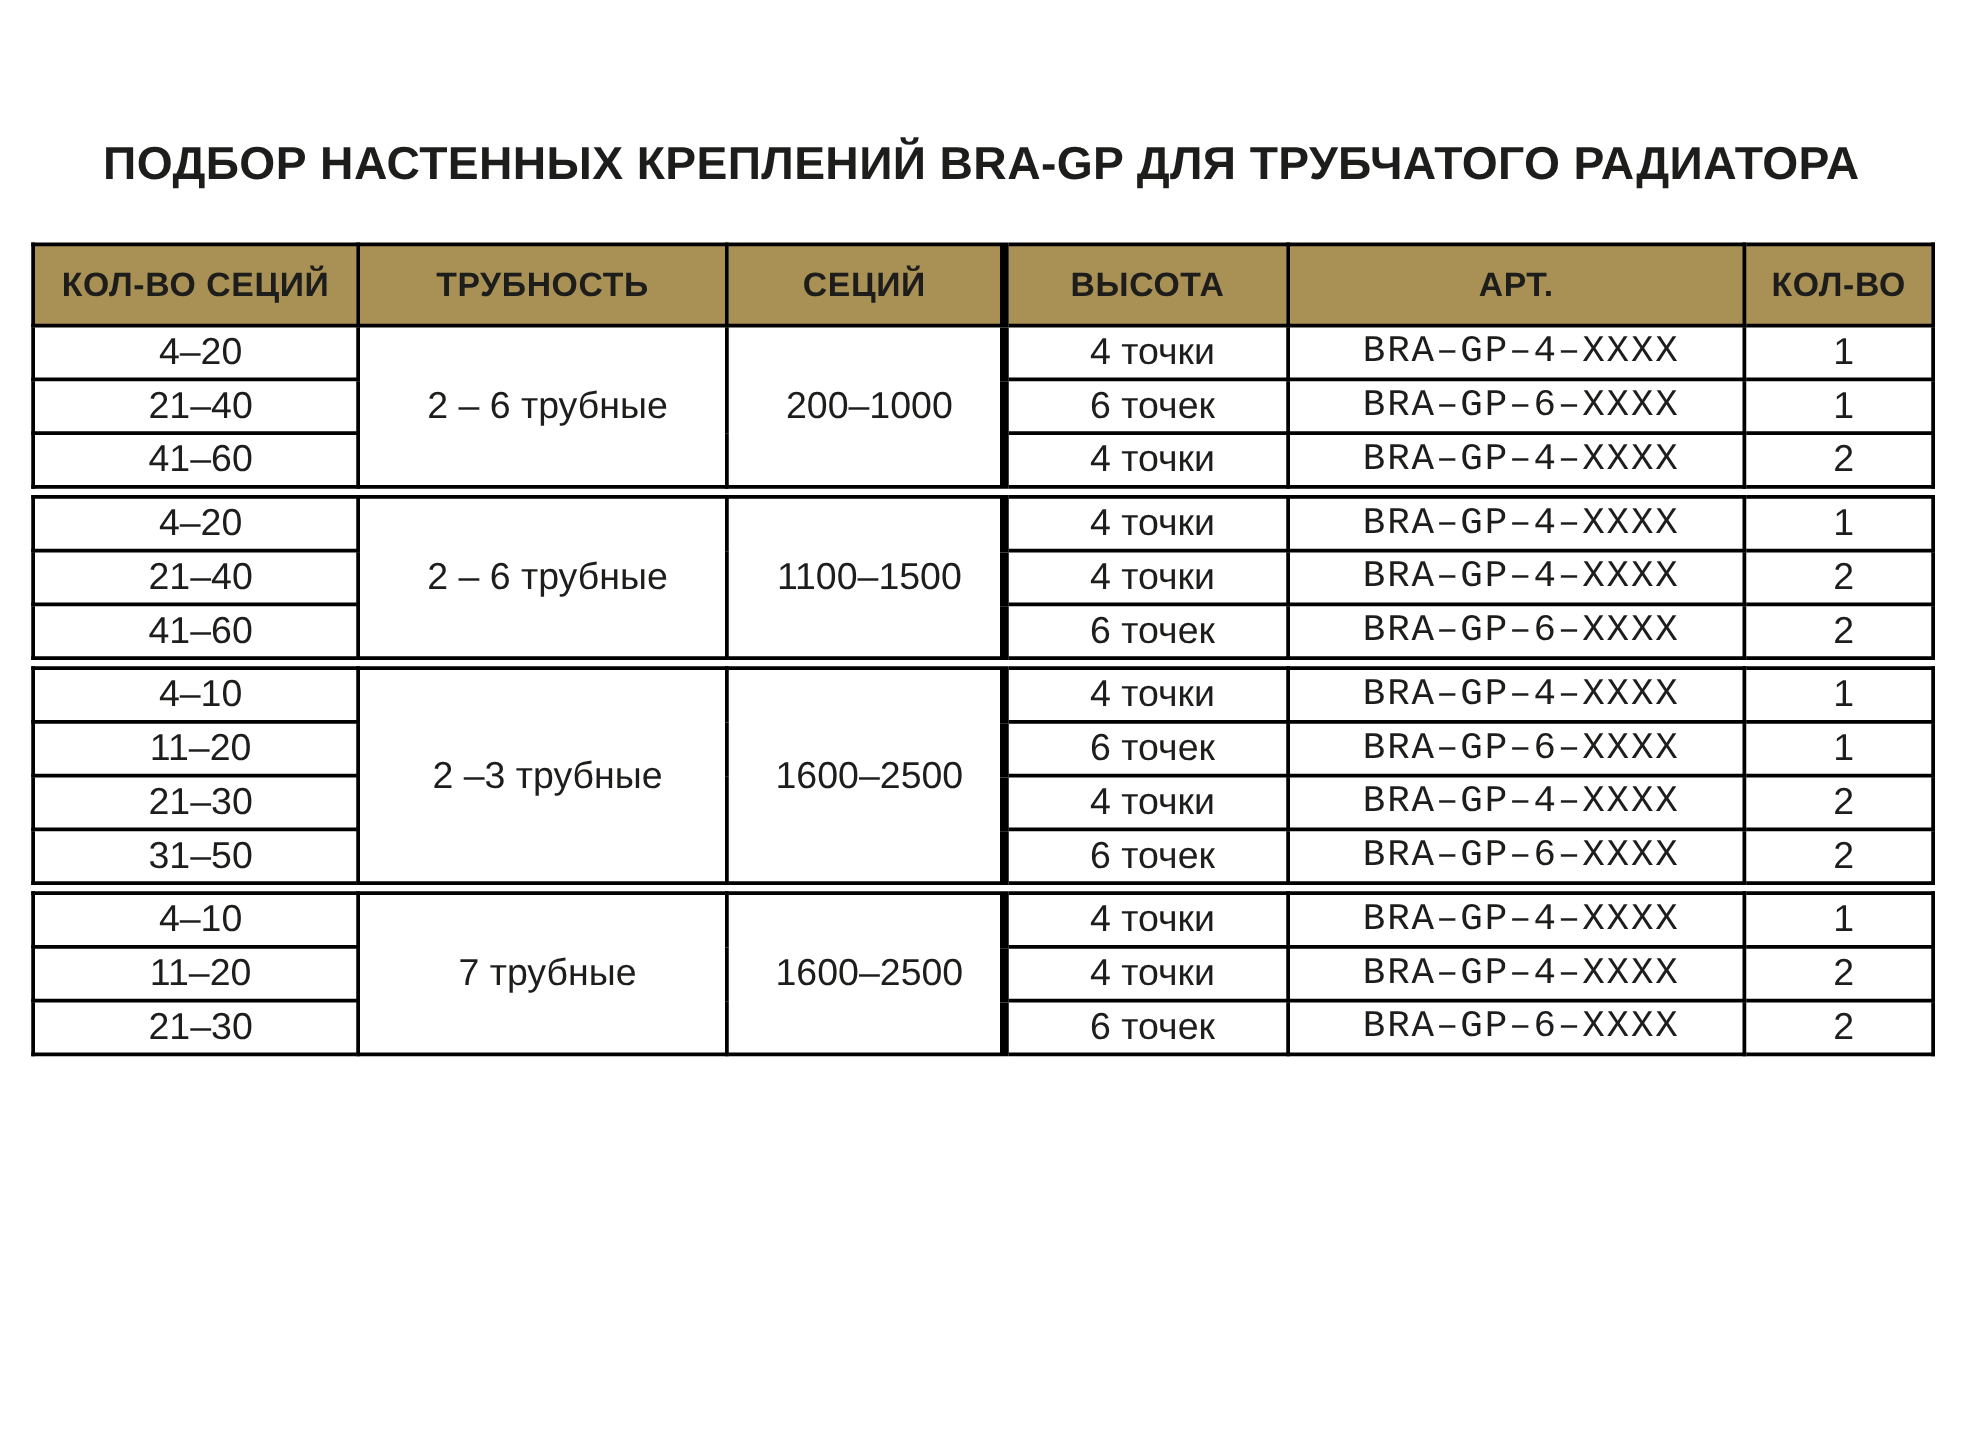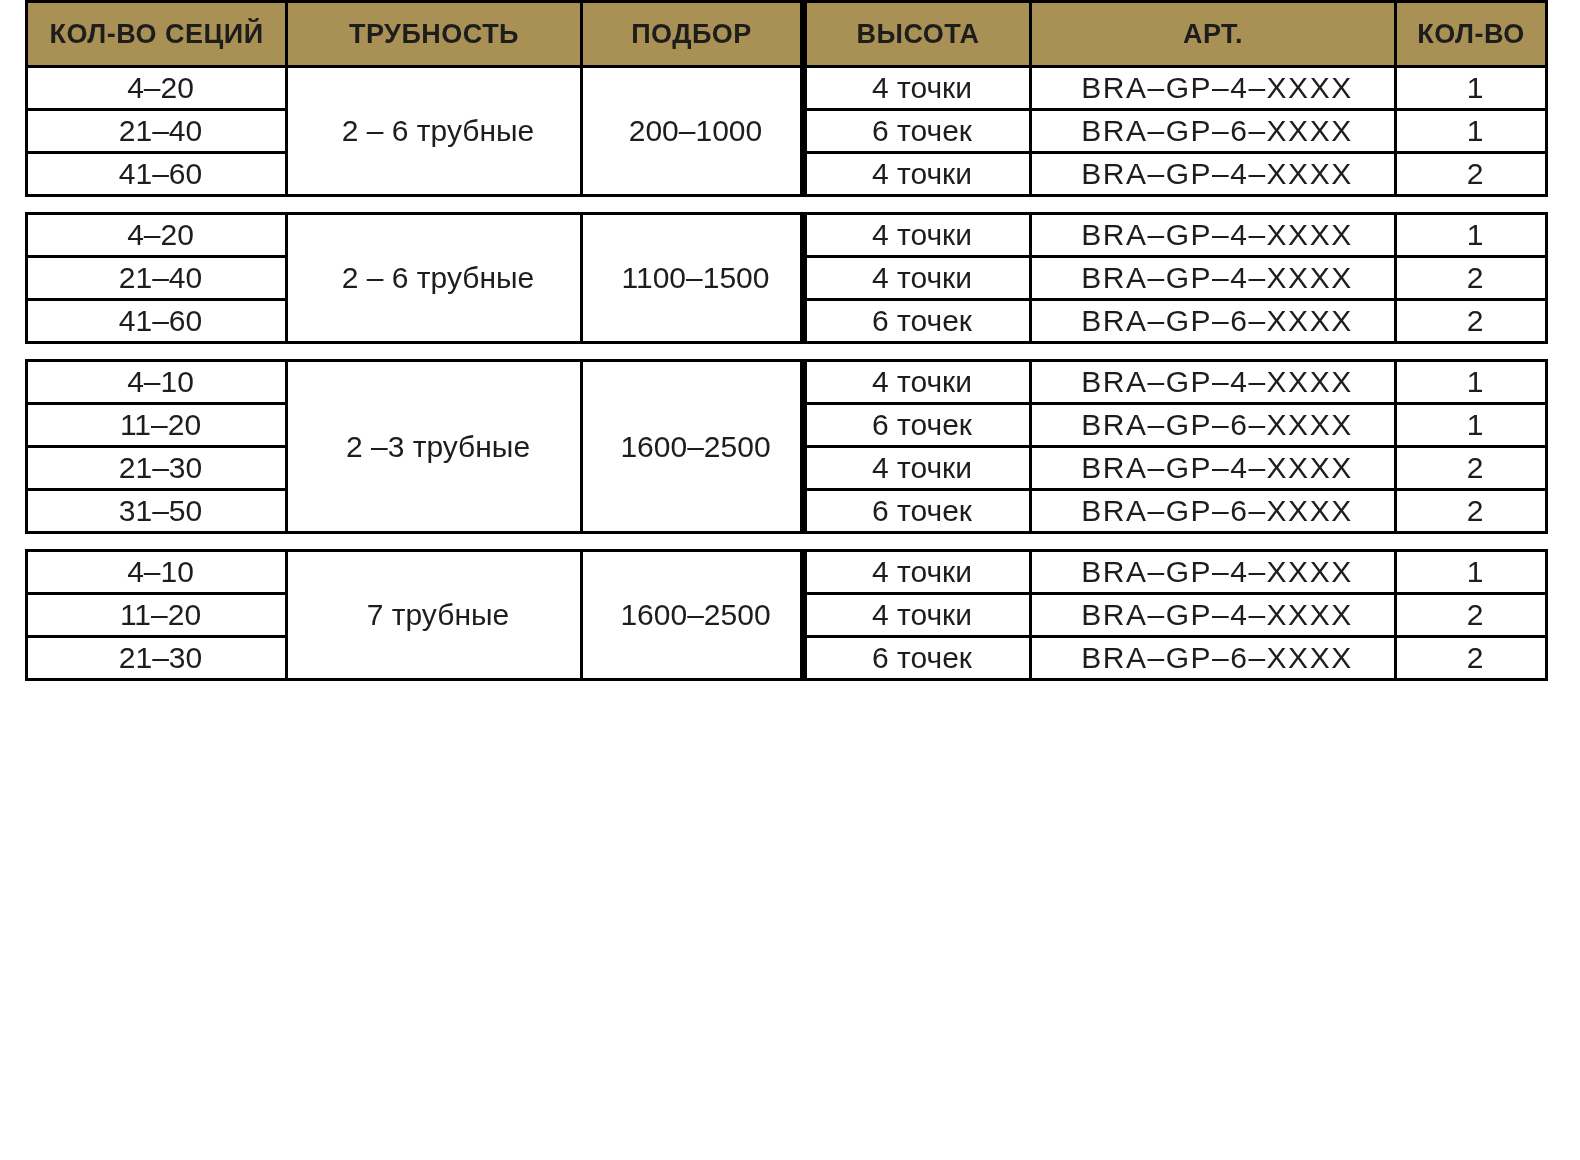--- a/index.html
+++ b/index.html
@@ -28,21 +28,21 @@
     font-weight:bold;
     letter-spacing:0.3px;
     line-height:1.25;
     color:var(--text);
     white-space:nowrap;
   }
   table.spec{
     border-collapse:collapse;
     table-layout:fixed;
     width:1520px;
-    margin-bottom:15px;
+    margin-bottom:5px;
   }
   table.spec:last-child{margin-bottom:0;}
   th,td{
     border:3px solid var(--border);
     text-align:center;
     vertical-align:middle;
     padding:0 4px;
     overflow:hidden;
   }
   th{
@@ -53,45 +53,46 @@
     height:65px;
     color:var(--text);
   }
   td{
     font-size:30px;
     font-weight:400;
     height:43px;
     background:var(--bg);
     padding-left:12px;
   }
-  td.art{letter-spacing:1.5px;}
+  td.art{letter-spacing:1.5px;font-family:Liberation Mono, monospace;}
   .thick-left{border-left-width:7px;}
   col.c1{width:260px;} col.c2{width:295px;} col.c3{width:222px;}
   col.c4{width:227px;} col.c5{width:365px;} col.c6{width:151px;}
 </style>
 </head>
 <body>
 
 <div class="content">
 
+  <h1 class="page-title">ПОДБОР НАСТЕННЫХ КРЕПЛЕНИЙ BRA-GP ДЛЯ ТРУБЧАТОГО РАДИАТОРА</h1>
 
   <table class="spec">
     <colgroup>
         <col class="c1">
         <col class="c2">
         <col class="c3">
         <col class="c4">
         <col class="c5">
         <col class="c6">
       </colgroup>
     <tbody>
         <tr>
       <th>КОЛ-ВО СЕЦИЙ</th>
       <th>ТРУБНОСТЬ</th>
-      <th>ПОДБОР</th>
+      <th>СЕЦИЙ</th>
       <th class="thick-left">ВЫСОТА</th>
       <th>АРТ.</th>
       <th>КОЛ-ВО</th>
     </tr>
     <tr>
       <td>4–20</td>
       <td rowspan="3">2 – 6 трубные</td>
       <td rowspan="3">200–1000</td>
       <td class="thick-left">4 точки</td>
       <td class="art">BRA–GP–4–XXXX</td>

